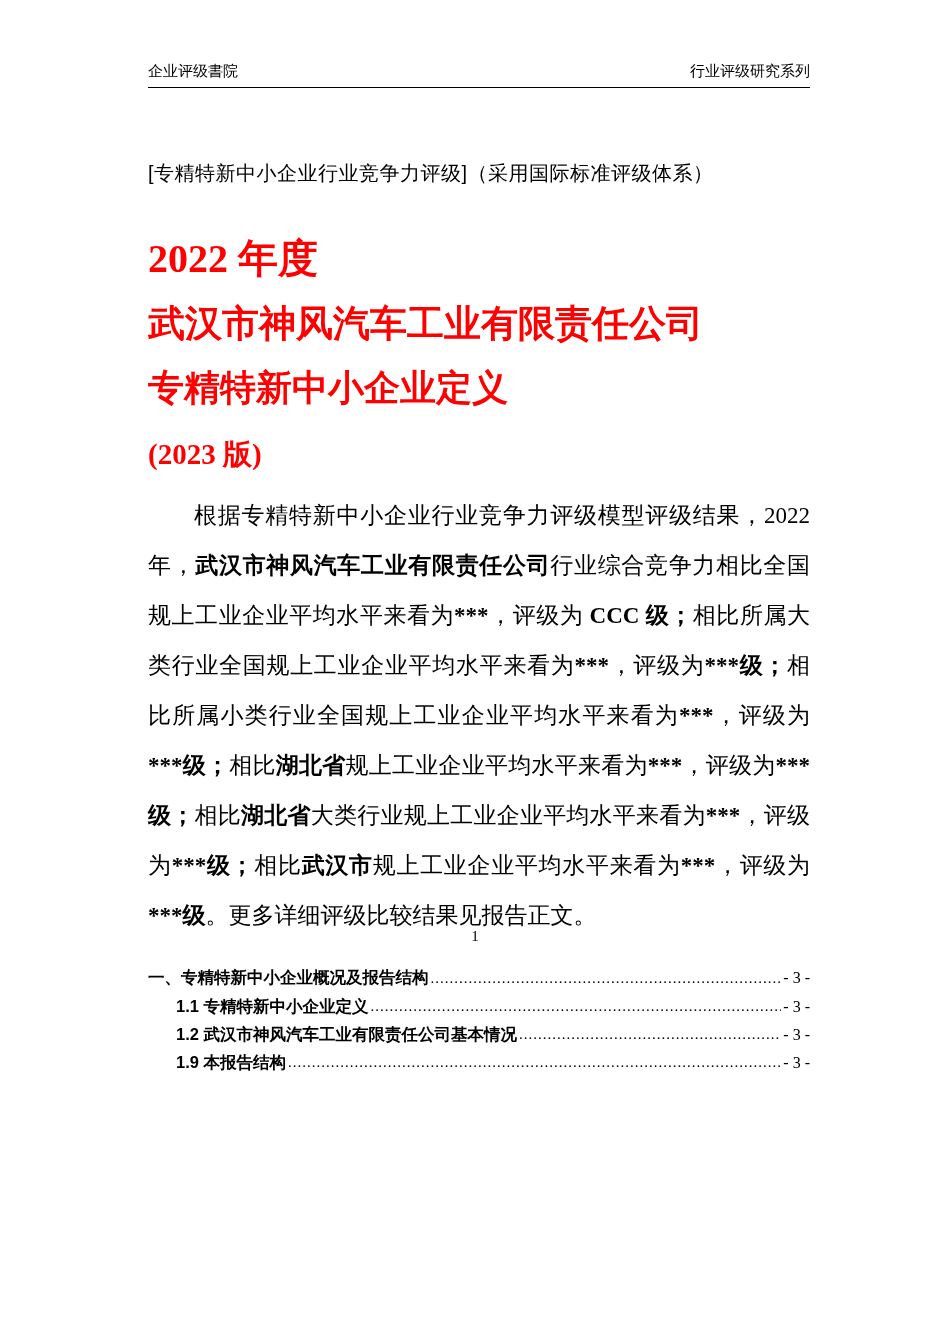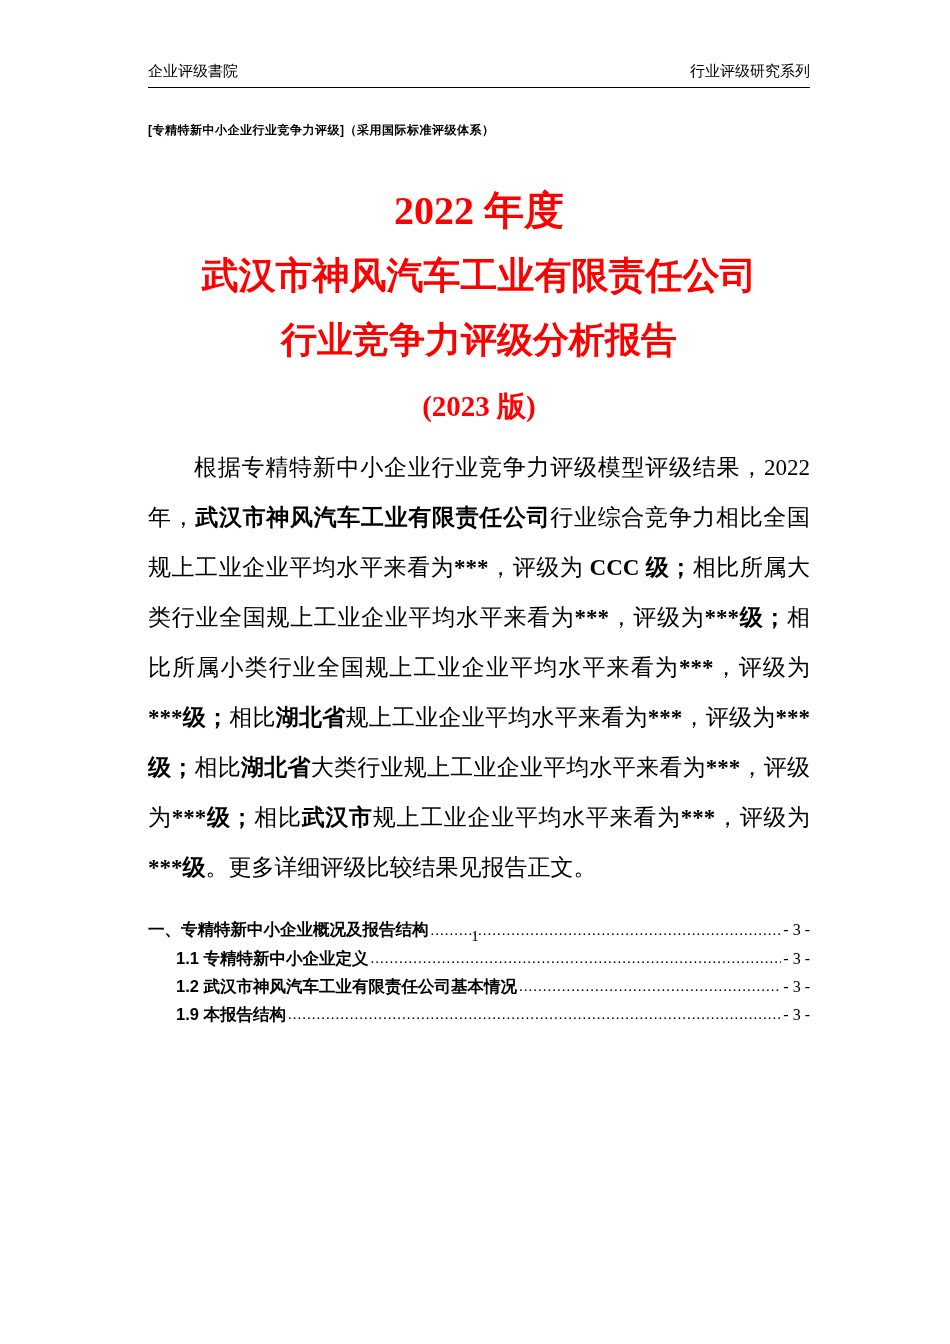--- a/index.html
+++ b/index.html
@@ -29,31 +29,30 @@
     justify-content: space-between;
     align-items: flex-end;
     border-bottom: 1.5px solid #000;
     padding-bottom: 6px;
     font-size: 15px;
     font-family: "Liberation Serif", "DejaVu Serif", serif;
   }
 
   
   .bracket-line {
-    margin-top: 34px;
+    margin-top: 72px;
     font-family: "Liberation Sans", "DejaVu Sans", sans-serif;
-    font-weight: bold;
-    font-size: 12px;
+    font-weight: normal;
+    font-size: 20px;
     letter-spacing: 0.5px;
   }
 
   
   .title-block {
     margin-top: 52px;
-    text-align: center;
     font-family: "Liberation Serif", "DejaVu Serif", serif;
     font-weight: bold;
   }
   .title-line1 { font-size: 40px; line-height: 1; margin: 0 0 26px 0; }
   .title-line2 { font-size: 37px; line-height: 1; margin: 0 0 28px 0; }
   .title-line3 { font-size: 36px; line-height: 1; margin: 0 0 34px 0; }
   .title-line4 { font-size: 29px; line-height: 1; margin: 0; }
 
   
   .summary-heading {
@@ -136,21 +135,21 @@
   <div class="header">
     <span>企业评级書院</span>
     <span>行业评级研究系列</span>
   </div>
 
   <div class="bracket-line">[专精特新中小企业行业竞争力评级]（采用国际标准评级体系）</div>
 
   <div class="title-block">
     <div class="title-line1" style="color: rgb(255, 0, 0);">2022 年度</div>
     <div class="title-line2" style="color: rgb(255, 0, 0);">武汉市神风汽车工业有限责任公司</div>
-    <div class="title-line3" style="color: rgb(255, 0, 0);">行业竞争力评级分析报告</div>
+    <div class="title-line3" style="color: rgb(255, 0, 0);">专精特新中小企业定义</div>
     <div class="title-line4" style="color: rgb(255, 0, 0);">(2023 版)</div>
   </div>
 
 
   <p class="summary-paragraph"><span class="seg">根据专精特新中小企业行业竞争力评级模型评级结果，2022 年，</span><span class="seg bold">武汉市神风汽车工业有限责任公司</span><span class="seg">行业综合竞争力相比全国规上工业企业平均水平来看为</span><span class="seg bold">***</span><span class="seg">，评级为 </span><span class="seg bold">CCC 级；</span><span class="seg">相比所属大类行业全国规上工业企业平均水平来看为</span><span class="seg bold">***</span><span class="seg">，评级为</span><span class="seg bold">***级；</span><span class="seg">相比所属小类行业全国规上工业企业平均水平来看为</span><span class="seg bold">***</span><span class="seg">，评级为</span><span class="seg bold">***级；</span><span class="seg">相比</span><span class="seg bold">湖北省</span><span class="seg">规上工业企业平均水平来看为</span><span class="seg bold">***</span><span class="seg">，评级为</span><span class="seg bold">***级；</span><span class="seg">相比</span><span class="seg bold">湖北省</span><span class="seg">大类行业规上工业企业平均水平来看为</span><span class="seg bold">***</span><span class="seg">，评级为</span><span class="seg bold">***级；</span><span class="seg">相比</span><span class="seg bold">武汉市</span><span class="seg">规上工业企业平均水平来看为</span><span class="seg bold">***</span><span class="seg">，评级为</span><span class="seg bold">***级</span><span class="seg">。更多详细评级比较结果见报告正文。</span></p>
 
 
   <div class="toc-list">
       <div class="toc-row level1">
         <span class="toc-label">一、专精特新中小企业概况及报告结构</span>

